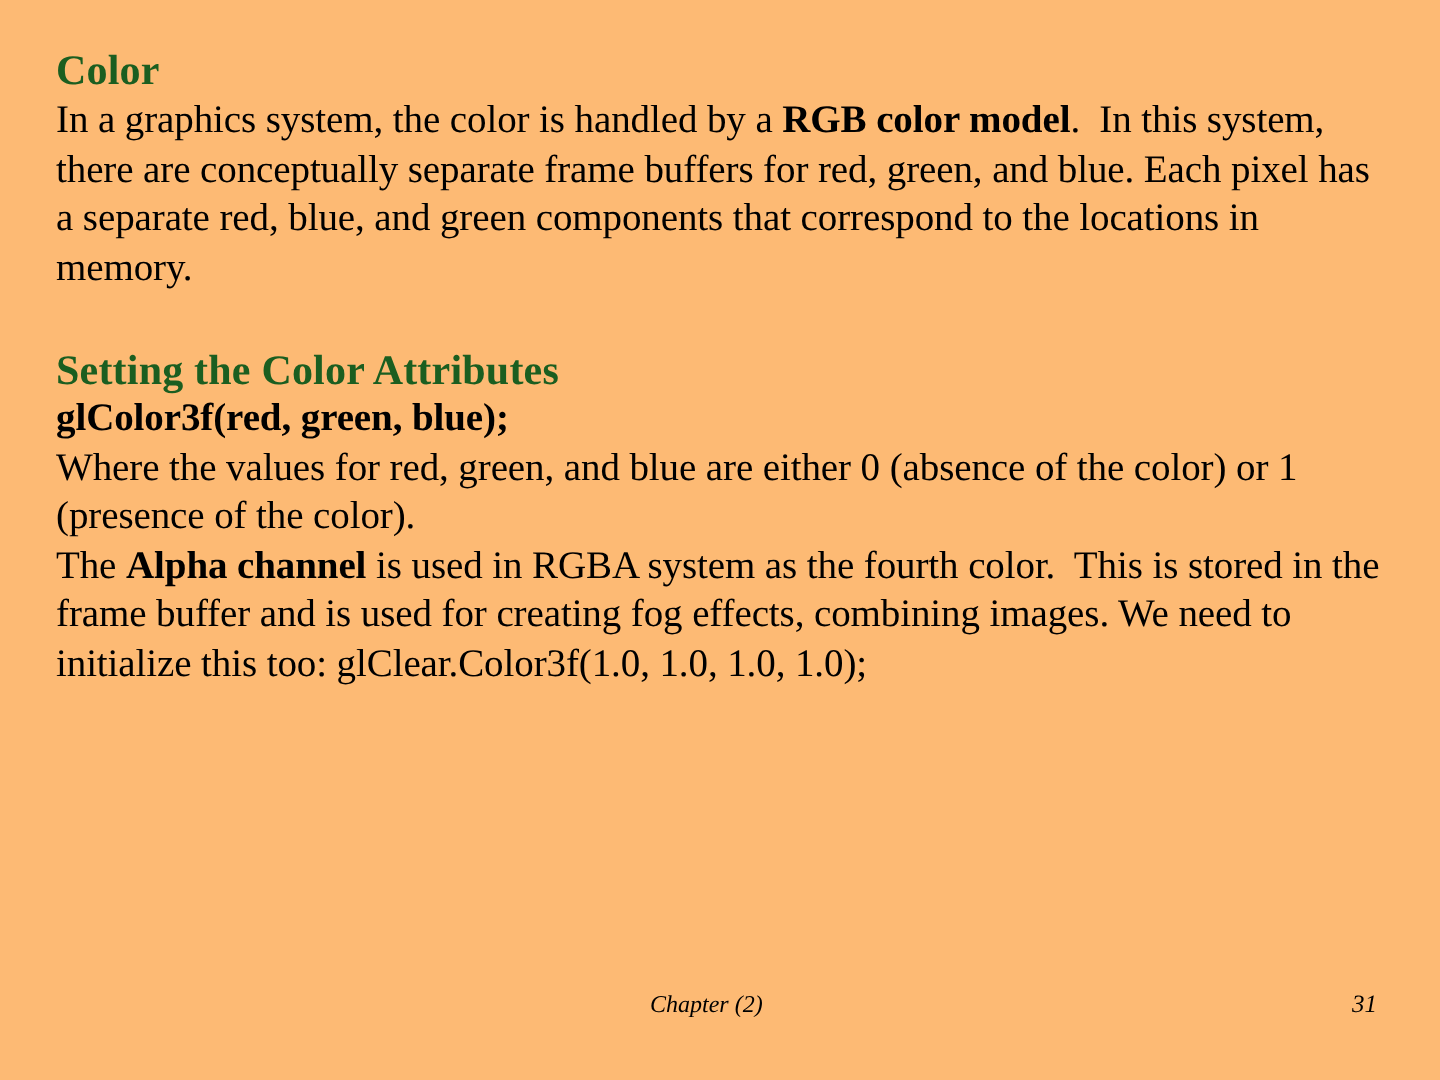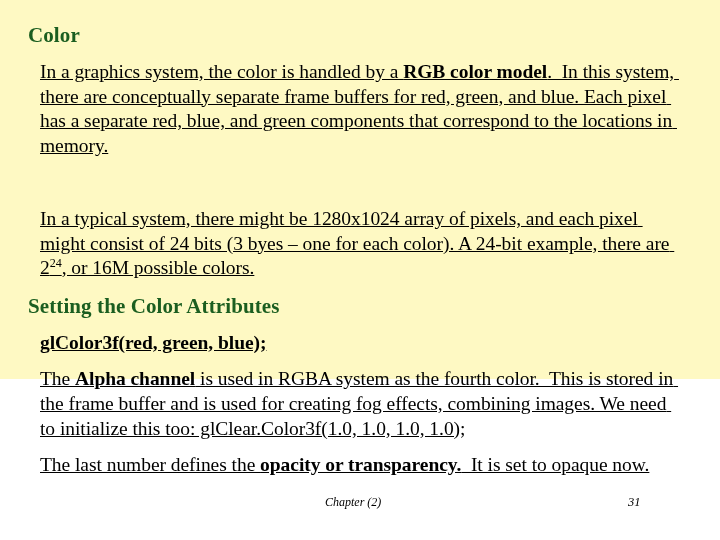--- a/index.html
+++ b/index.html
@@ -12,22 +12,22 @@
     height: 540px;
     overflow: hidden;
     font-family: "Liberation Serif", "DejaVu Serif", serif;
     color: #000000;
     position: relative;
   }
   .slide {
     position: absolute;
     left: 0; top: 0;
     width: 720px;
-    height: 379px;
-    background: #fef9c3;
+    height: 540px;
+    background: #fdba74;
   }
   .content {
     position: absolute;
     left: 28px;
     top: 23px;
     width: 668px;
   }
   .heading {
     color: #1b5e20;
     font-weight: bold;
@@ -40,24 +40,23 @@
     color: #1b5e20;
     font-weight: bold;
     font-size: 21px;
     line-height: 26px;
     margin: 0;
     letter-spacing: 0.1px;
   }
   .para {
     font-size: 19.5px;
     line-height: 24.6px;
-    margin: 12px;
+    margin: 0;
     letter-spacing: -0.05px;
     white-space: pre-wrap;
-    text-decoration: underline;
   }
   .spacer {
     height: 24.6px;
   }
   b { font-weight: bold; }
   sup {
     font-size: 0.62em;
     vertical-align: super;
     line-height: 0;
   }
@@ -72,52 +71,51 @@
   .footer-chapter {
     position: absolute;
     left: 325px;
     top: 0;
     font-size: 12px;
     line-height: 16px;
     color: #000000;
   }
   .footer-page {
     position: absolute;
-    left: 628px;
+    left: 676px;
     top: 0;
     font-size: 12.5px;
     line-height: 16px;
     color: #000000;
   }
 </style>
 </head>
 <body>
 
 <div class="slide">
 
   <div class="content">
 
     <div class="heading">Color</div>
 
     <p class="para"><span>In a graphics system, the color is handled by a </span><b>RGB color model</b><span>.  In this system, there are conceptually separate frame buffers for red, green, and blue. Each pixel has a separate red, blue, and green components that correspond to the locations in memory.</span></p>
 
     <div class="spacer"></div>
 
-    <p class="para"><span>In a typical system, there might be 1280x1024 array of pixels, and each pixel might consist of 24 bits (3 byes – one for each color). A 24-bit example, there are 2</span><sup>24</sup><span>, or 16M possible colors.</span></p>
 
     <div class="heading2">Setting the Color Attributes</div>
 
 
     <p class="para"><b>glColor3f(red, green, blue);</b></p>
 
+    <p class="para">Where the values for red, green, and blue are either 0 (absence of the color) or 1 (presence of the color).</p>
 
 
     <p class="para"><span>The </span><b>Alpha channel</b><span> is used in RGBA system as the fourth color.  This is stored in the frame buffer and is used for creating fog effects, combining images. We need to initialize this too: glClear.Color3f(1.0, 1.0, 1.0, 1.0);</span></p>
 
-    <p class="para"><span>The last number defines the </span><b>opacity or transparency.</b><span>  It is set to opaque now.</span></p>
 
   </div>
 
   <div class="footer">
     <div class="footer-chapter">Chapter (2)</div>
     <div class="footer-page">31</div>
   </div>
 
 </div>
 

